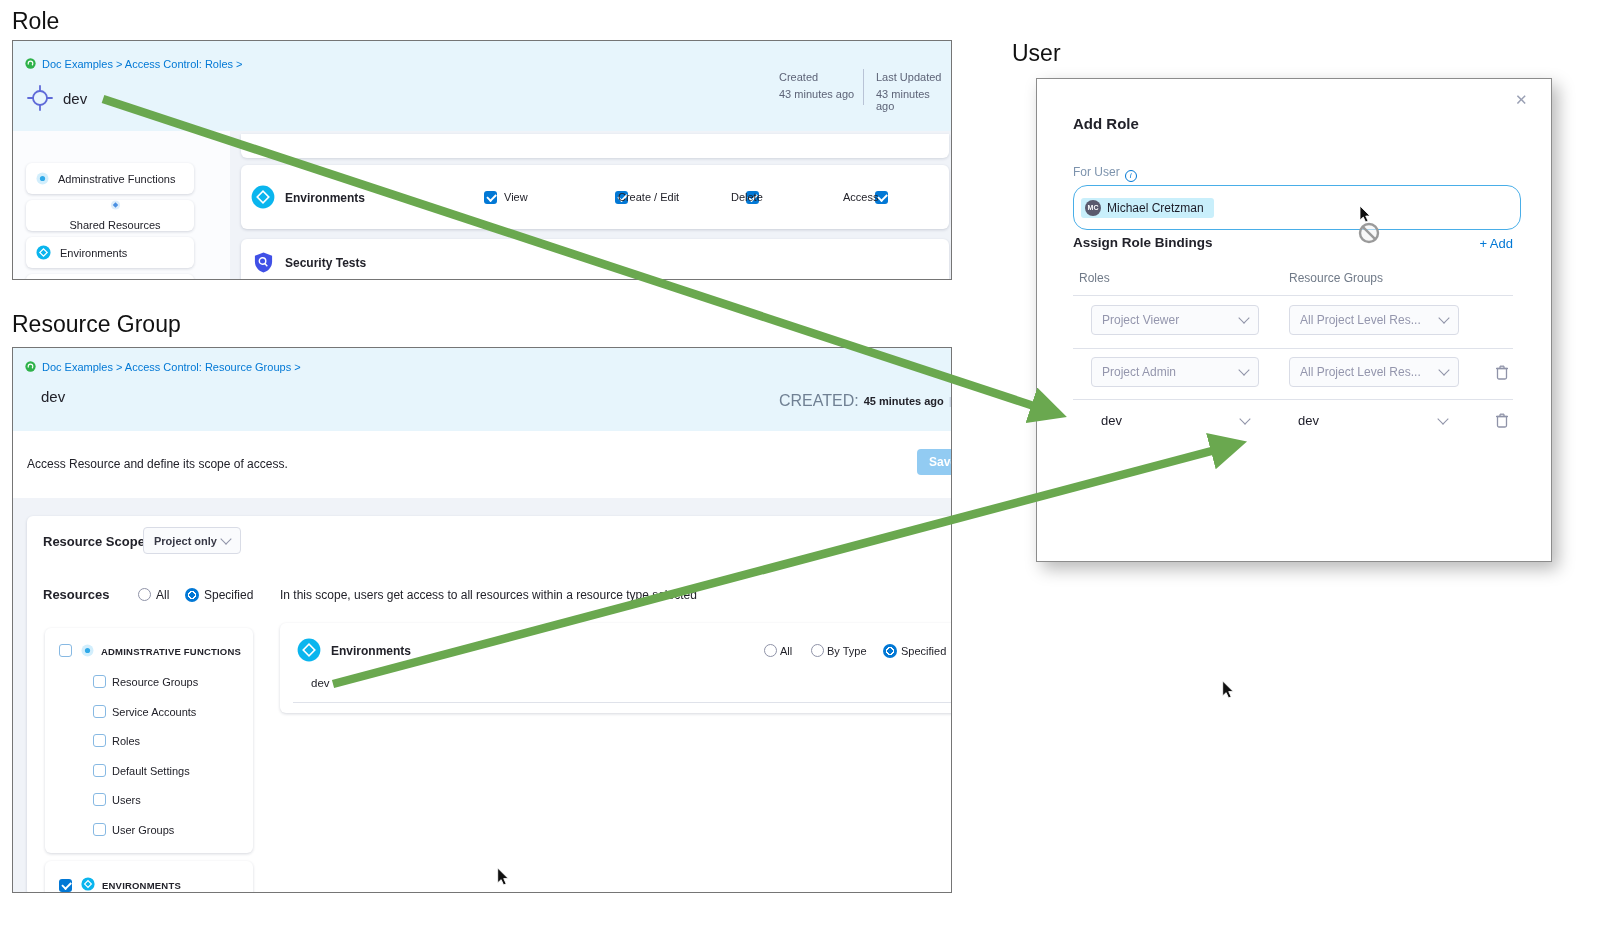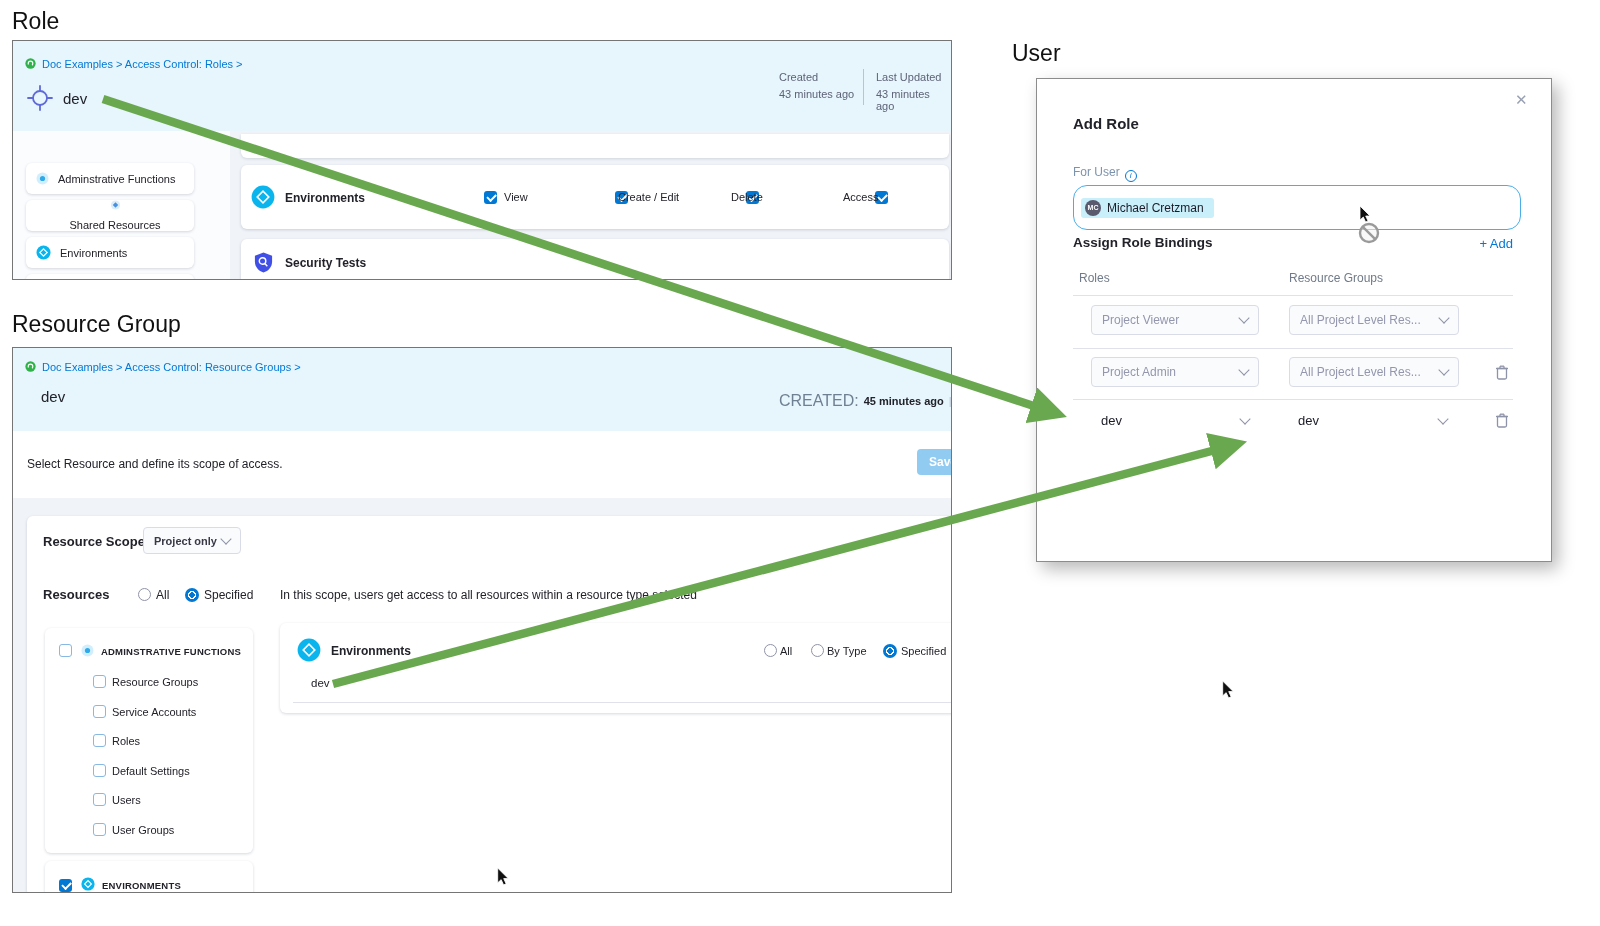--- a/index.html
+++ b/index.html
@@ -137,21 +137,21 @@
       <div class="abs" style="left:28px;top:40px;font-size:15px;font-weight:500;">dev</div>
       <div class="abs row" style="left:766px;top:44px;white-space:nowrap;gap:5px;">
         <span style="font-size:16px;color:#708093;">CREATED:</span>
         <span style="font-size:11px;font-weight:bold;color:#22222a;">45 minutes ago</span>
         <span style="font-size:11px;color:#b9c3d6;">|</span>
         <span style="font-size:10px;color:#708093;">LAST UPD</span>
       </div>
     </div>
 
     <div class="abs" style="left:0;top:83px;width:100%;height:67px;background:#fff;border-bottom:1px solid #e3e6ed;">
-      <span class="abs lbl12" style="left:14px;top:26px;">Select Resource and define its scope of access.</span>
+      <span class="abs lbl12" style="left:14px;top:26px;">Access Resource and define its scope of access.</span>
       <button class="abs" style="left:904px;top:18px;width:52px;height:26px;background:#92cbf2;color:#fff;border:none;border-radius:4px;font-size:12px;font-weight:bold;font-family:inherit;">Save</button>
     </div>
 
     <div class="abs" style="left:0;top:150px;width:100%;height:394px;background:#f0f3f8;"></div>
 
     <div class="card abs" style="left:14px;top:168px;width:952px;height:380px;border-radius:6px;"></div>
 
     <span class="abs" style="left:30px;top:186px;font-size:13px;font-weight:bold;">Resource Scope</span>
     <div class="selbox" style="left:130px;top:179px;width:98px;height:27px;">
       <span style="font-size:11px;font-weight:bold;color:#383946;">Project only</span>

